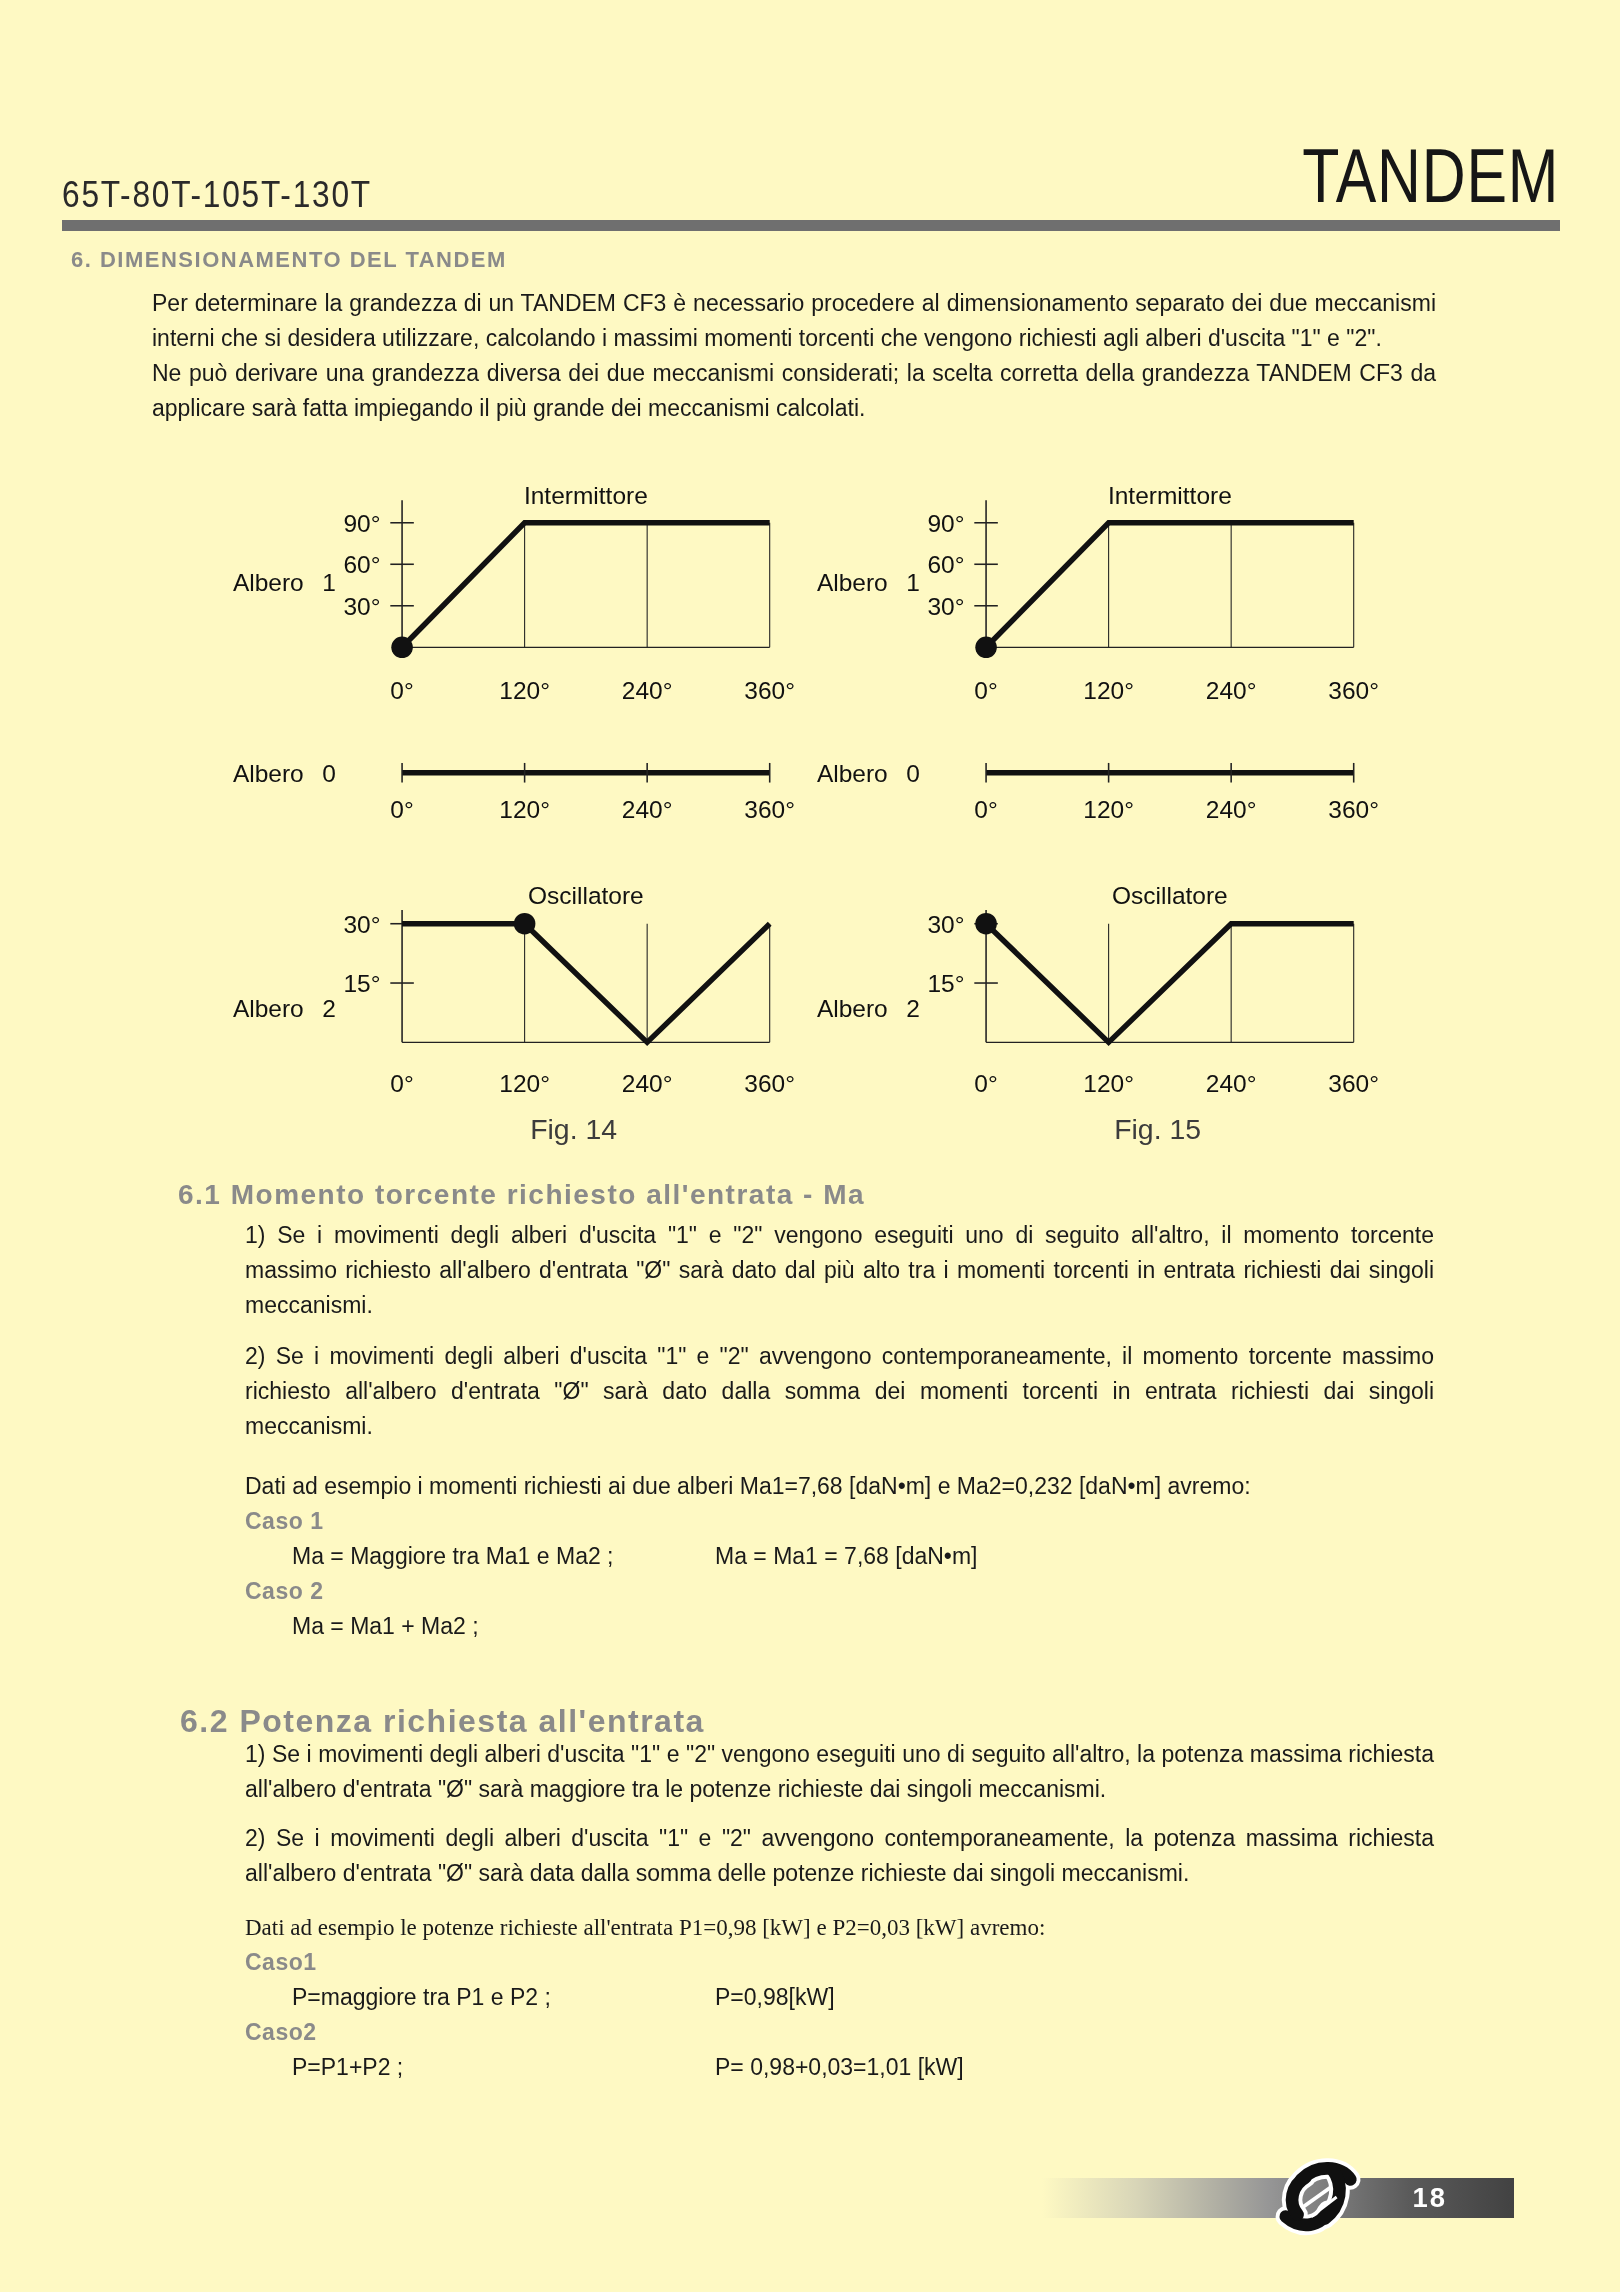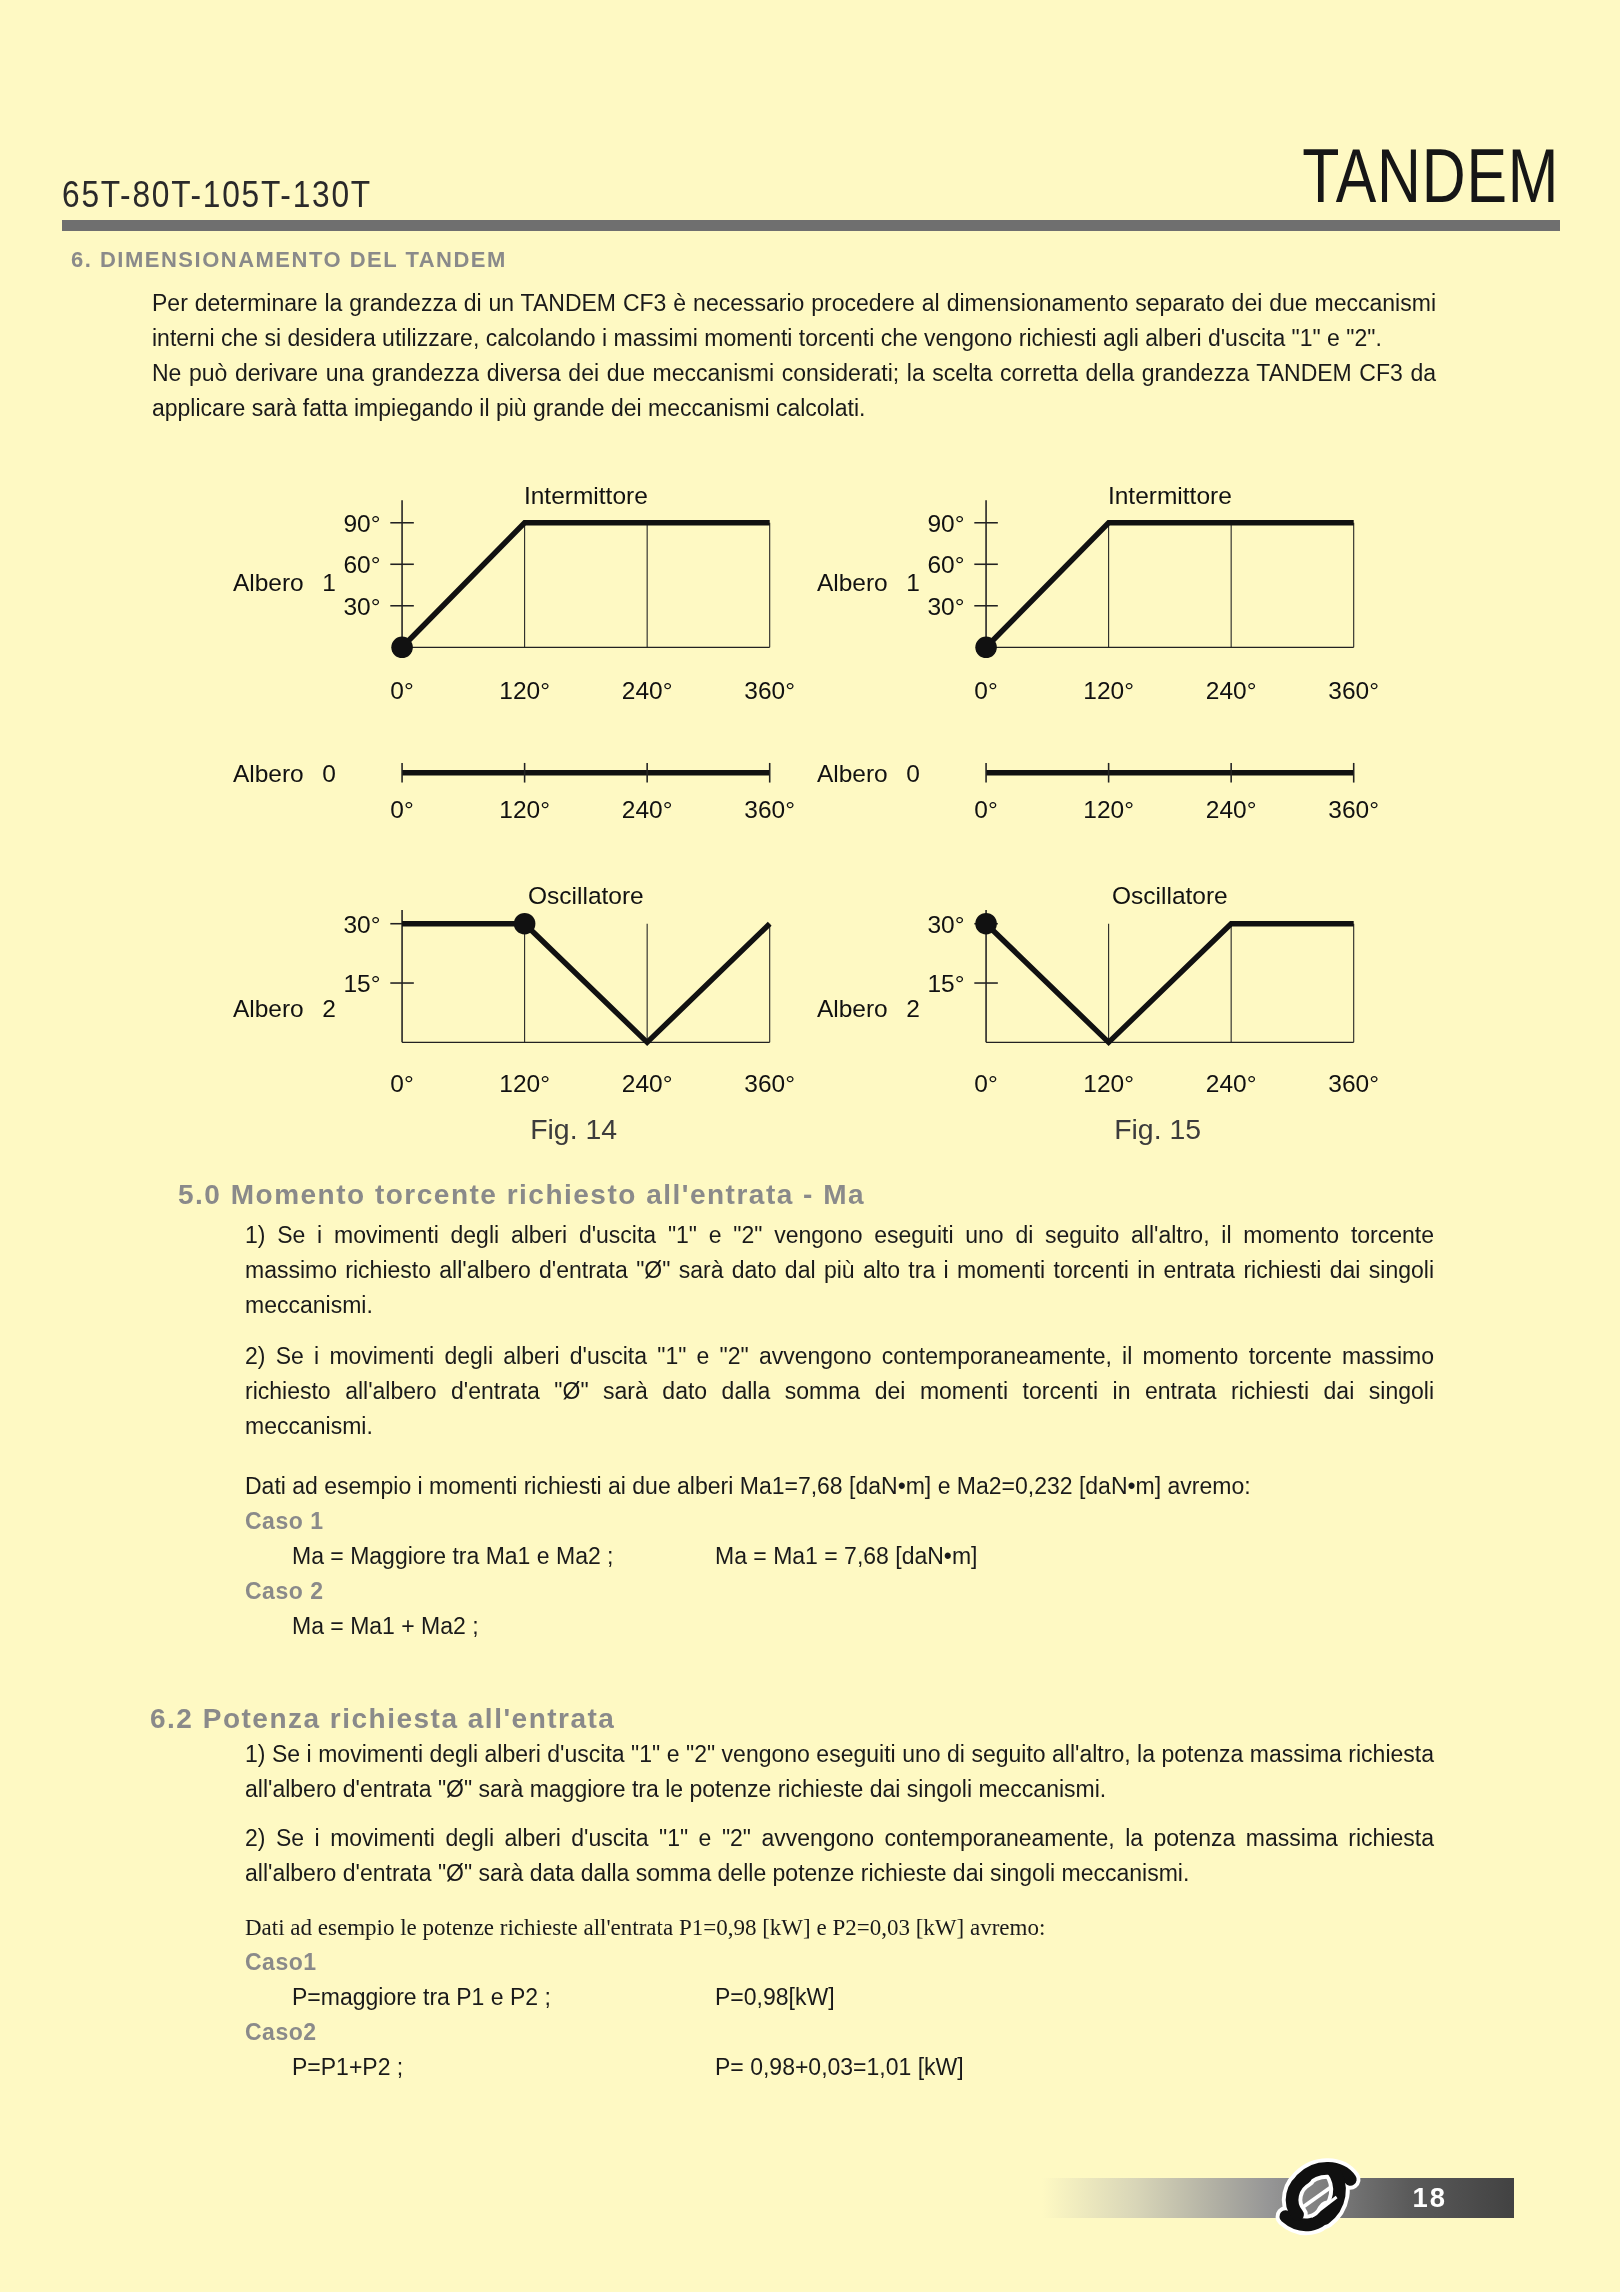--- a/index.html
+++ b/index.html
@@ -20,21 +20,21 @@
   }
   .header-bar{
     position:absolute;left:62px;top:220px;width:1498px;height:10.8px;background:#6f6f6f;
   }
   .sec-heading{
     position:absolute;margin:0;color:#8a8a8a;font-weight:700;letter-spacing:1.5px;
     white-space:nowrap;
   }
   #sec6-heading{left:71px;top:247px;font-size:22px;}
   #sec61-heading{left:178px;top:1179px;font-size:28px;}
-  #sec62-heading{left:150px;top:1703px;font-size:28px;}
+  #sec62-heading{left:180px;top:1703px;font-size:32px;}
   .textblock{position:absolute;font-size:23px;line-height:35px;}
   .textblock p{margin:0;text-align:justify;}
   #intro{left:152px;top:286px;width:1284px;}
   #s61-body{left:245px;top:1218px;width:1189px;}
   #s62-body{left:245px;top:1737px;width:1189px;}
   .gap16{margin-top:15.7px !important;}
   .gap26{margin-top:25.5px !important;}
   .gap14{margin-top:13.7px !important;}
   .gap20{margin-top:19.6px !important;font-family:Liberation Serif, serif;}
   .case-label{
@@ -191,21 +191,21 @@
           <text x="260" y="644" text-anchor="middle" class="tick">0°</text>
           <text x="385" y="644" text-anchor="middle" class="tick">120°</text>
           <text x="510" y="644" text-anchor="middle" class="tick">240°</text>
           <text x="635" y="644" text-anchor="middle" class="tick">360°</text>
           <text x="140" y="567" text-anchor="middle" class="shaft">Albero 2</text>
         </g>
         <text x="435" y="692" text-anchor="middle" class="caption">Fig. 15</text>
       </svg>
   </div>
 
-  <h3 class="sec-heading" id="sec61-heading">5.0 Momento torcente richiesto all'entrata - Ma</h3>
+  <h3 class="sec-heading" id="sec61-heading">6.1 Momento torcente richiesto all'entrata - Ma</h3>
 
   <div class="textblock" id="s61-body">
     <p>1) Se i movimenti degli alberi d'uscita "1" e "2" vengono eseguiti uno di seguito all'altro, il momento torcente massimo richiesto all'albero d'entrata "Ø" sarà dato dal più alto tra i momenti torcenti in entrata richiesti dai singoli meccanismi.</p>
     <p class="gap16">2) Se i movimenti degli alberi d'uscita "1" e "2" avvengono contemporaneamente, il momento torcente massimo richiesto all'albero d'entrata "Ø" sarà dato dalla somma dei momenti torcenti in entrata richiesti dai singoli meccanismi.</p>
     <p class="gap26">Dati ad esempio i momenti richiesti ai due alberi Ma1=7,68 [daN•m] e Ma2=0,232 [daN•m] avremo:</p>
     <p class="case-label">Caso 1</p>
     <div class="case-row">
       <span>Ma = Maggiore tra Ma1 e Ma2 ;</span>
       <span>Ma = Ma1 = 7,68 [daN•m]</span>
     </div>

